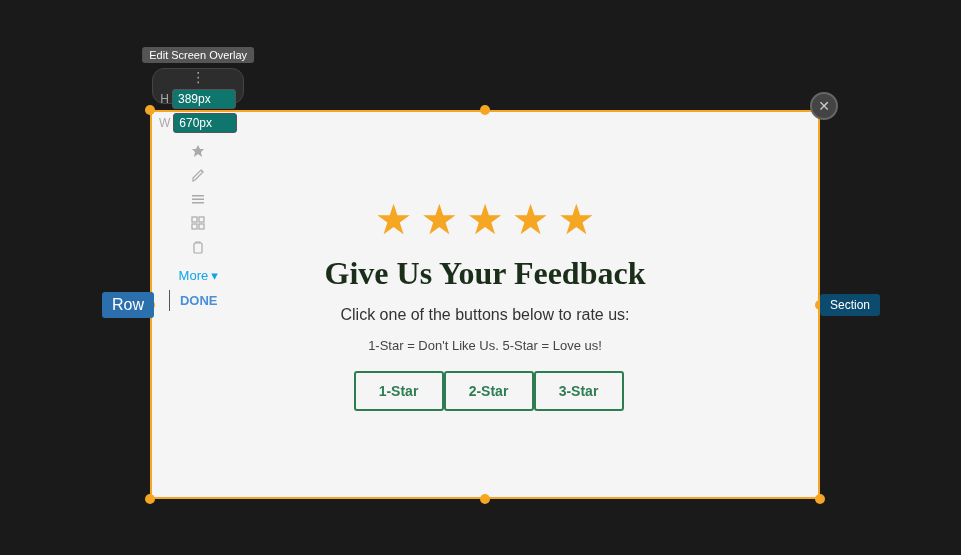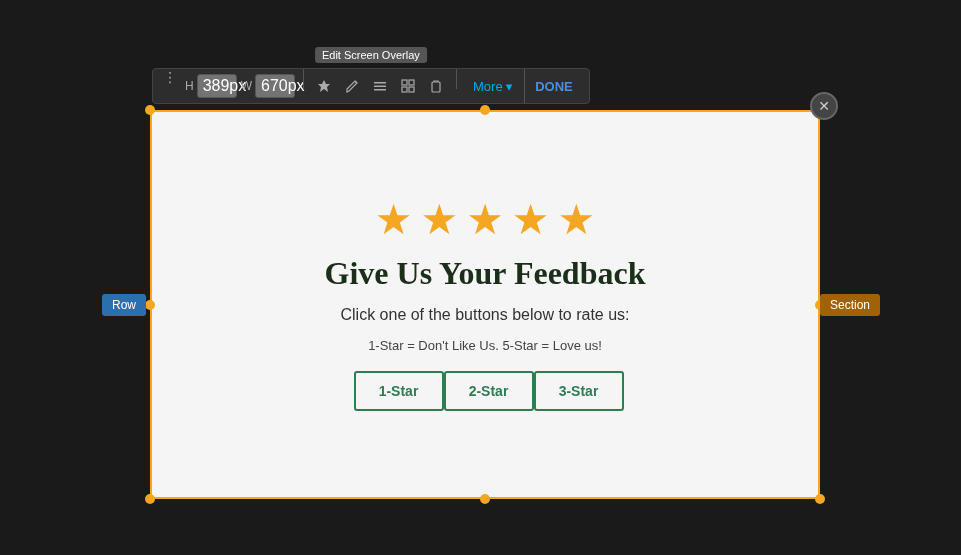--- a/index.html
+++ b/index.html
@@ -12,50 +12,52 @@
       position: relative;
     }
 
     
     .toolbar {
       position: absolute;
       top: 68px;
       left: 152px;
       background: #2d2d2d;
       border: 1px solid #444;
-      border-radius: 4px;
-      display: flex;
+      border-radius: 12px;
+      display: flex;
+      align-items: center;
       height: 36px;
       padding: 0 6px;
       gap: 4px;
       z-index: 100;
+      flex-direction: column;
     }
     .toolbar-drag-handle {
       color: #aaa;
       font-size: 14px;
       padding: 0 4px;
       cursor: grab;
     }
     .toolbar-field {
       display: flex;
       align-items: center;
       gap: 3px;
     }
     .toolbar-label {
       color: #aaa;
       font-size: 12px;
     }
     .toolbar-value {
-      background: #737373;
+      background: #0f766e;
       border: 1px solid #555;
       border-radius: 3px;
       color: #fff;
-      font-size: 16px;
+      font-size: 12px;
       padding: 2px 5px;
-      width: 40px;
+      width: 64px;
     }
     .toolbar-divider {
       width: 1px;
       height: 20px;
       background: #555;
       margin: 0 4px;
     }
     .toolbar-icon-btn {
       background: none;
       border: none;
@@ -141,32 +143,32 @@
     .handle.br { top: 100%; left: 100%; }
 
     
     .row-label {
       position: absolute;
       top: 50%;
       left: -48px;
       transform: translateY(-50%);
       background: #2c6fad;
       color: #fff;
-      font-size: 12px;
+      font-size: 16px;
       padding: 4px 10px;
       border-radius: 3px;
       white-space: nowrap;
       z-index: 20;
     }
     .section-label {
       position: absolute;
       top: 50%;
       right: -60px;
       transform: translateY(-50%);
-      background: #a16207;
+      background: #0c4a6e;
       color: #fff;
       font-size: 12px;
       padding: 4px 10px;
       border-radius: 3px;
       white-space: nowrap;
       z-index: 20;
     }
     
     .close-btn {
       position: absolute;

